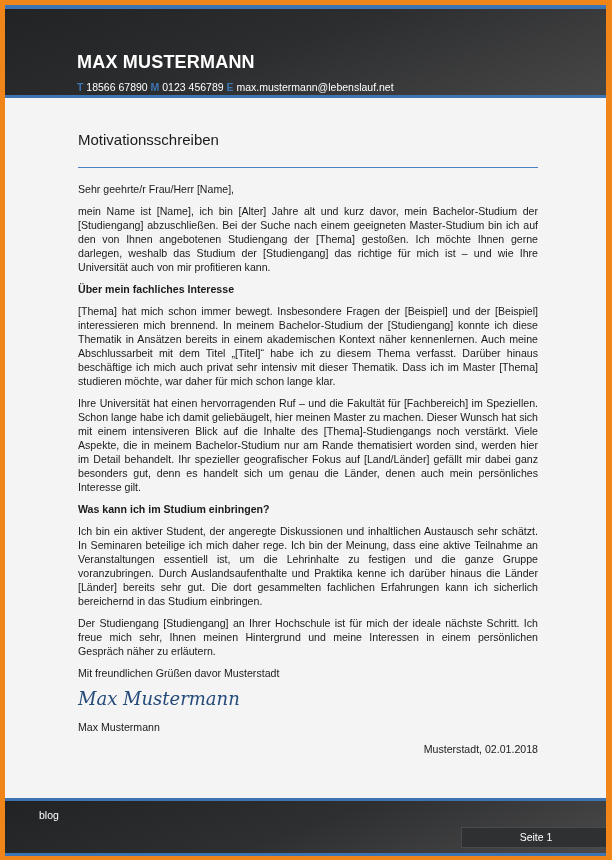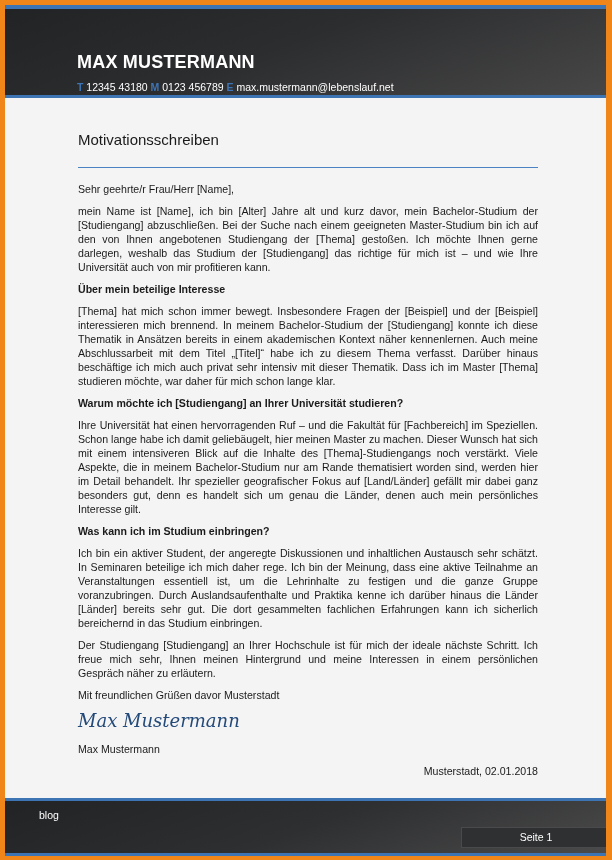--- a/index.html
+++ b/index.html
@@ -71,37 +71,36 @@
 </head>
 <body>
 
 <div class="frame">
   <div class="page">
 
     <div class="header">
       <div class="header-name">MAX MUSTERMANN</div>
       <div class="header-contact">
         <span class="contact-key">T</span>
-        <span>12345 43180</span>
+        <span>18566 67890</span>
         <span class="contact-key">M</span>
         <span>0123 456789</span>
         <span class="contact-key">E</span>
         <span>max.mustermann@lebenslauf.net</span>
       </div>
     </div>
 
     <div class="content">
       <div class="doc-title">Motivationsschreiben</div>
       <div class="salutation">Sehr geehrte/r Frau/Herr [Name],</div>
       <div class="para">mein Name ist [Name], ich bin [Alter] Jahre alt und kurz davor, mein Bachelor-Studium der [Studiengang] abzuschließen. Bei der Suche nach einem geeigneten Master-Studium bin ich auf den von Ihnen angebotenen Studiengang der [Thema] gestoßen. Ich möchte Ihnen gerne darlegen, weshalb das Studium der [Studiengang] das richtige für mich ist – und wie Ihre Universität auch von mir profitieren kann.</div>
 
-      <div class="heading">Über mein beteilige Interesse</div>
+      <div class="heading">Über mein fachliches Interesse</div>
       <div class="para">[Thema] hat mich schon immer bewegt. Insbesondere Fragen der [Beispiel] und der [Beispiel] interessieren mich brennend. In meinem Bachelor-Studium der [Studiengang] konnte ich diese Thematik in Ansätzen bereits in einem akademischen Kontext näher kennenlernen. Auch meine Abschlussarbeit mit dem Titel „[Titel]“ habe ich zu diesem Thema verfasst. Darüber hinaus beschäftige ich mich auch privat sehr intensiv mit dieser Thematik. Dass ich im Master [Thema] studieren möchte, war daher für mich schon lange klar.</div>
 
-      <div class="heading">Warum möchte ich [Studiengang] an Ihrer Universität studieren?</div>
       <div class="para">Ihre Universität hat einen hervorragenden Ruf – und die Fakultät für [Fachbereich] im Speziellen. Schon lange habe ich damit geliebäugelt, hier meinen Master zu machen. Dieser Wunsch hat sich mit einem intensiveren Blick auf die Inhalte des [Thema]-Studiengangs noch verstärkt. Viele Aspekte, die in meinem Bachelor-Studium nur am Rande thematisiert worden sind, werden hier im Detail behandelt. Ihr spezieller geografischer Fokus auf [Land/Länder] gefällt mir dabei ganz besonders gut, denn es handelt sich um genau die Länder, denen auch mein persönliches Interesse gilt.</div>
 
       <div class="heading">Was kann ich im Studium einbringen?</div>
       <div class="para">Ich bin ein aktiver Student, der angeregte Diskussionen und inhaltlichen Austausch sehr schätzt. In Seminaren beteilige ich mich daher rege. Ich bin der Meinung, dass eine aktive Teilnahme an Veranstaltungen essentiell ist, um die Lehrinhalte zu festigen und die ganze Gruppe voranzubringen. Durch Auslandsaufenthalte und Praktika kenne ich darüber hinaus die Länder [Länder] bereits sehr gut. Die dort gesammelten fachlichen Erfahrungen kann ich sicherlich bereichernd in das Studium einbringen.</div>
 
       <div class="para">Der Studiengang [Studiengang] an Ihrer Hochschule ist für mich der ideale nächste Schritt. Ich freue mich sehr, Ihnen meinen Hintergrund und meine Interessen in einem persönlichen Gespräch näher zu erläutern.</div>
       <div class="salutation">Mit freundlichen Grüßen davor Musterstadt</div>
       <div class="signature">Max Mustermann</div>
       <div class="signer">Max Mustermann</div>
       <div class="place-date">Musterstadt, 02.01.2018</div>

